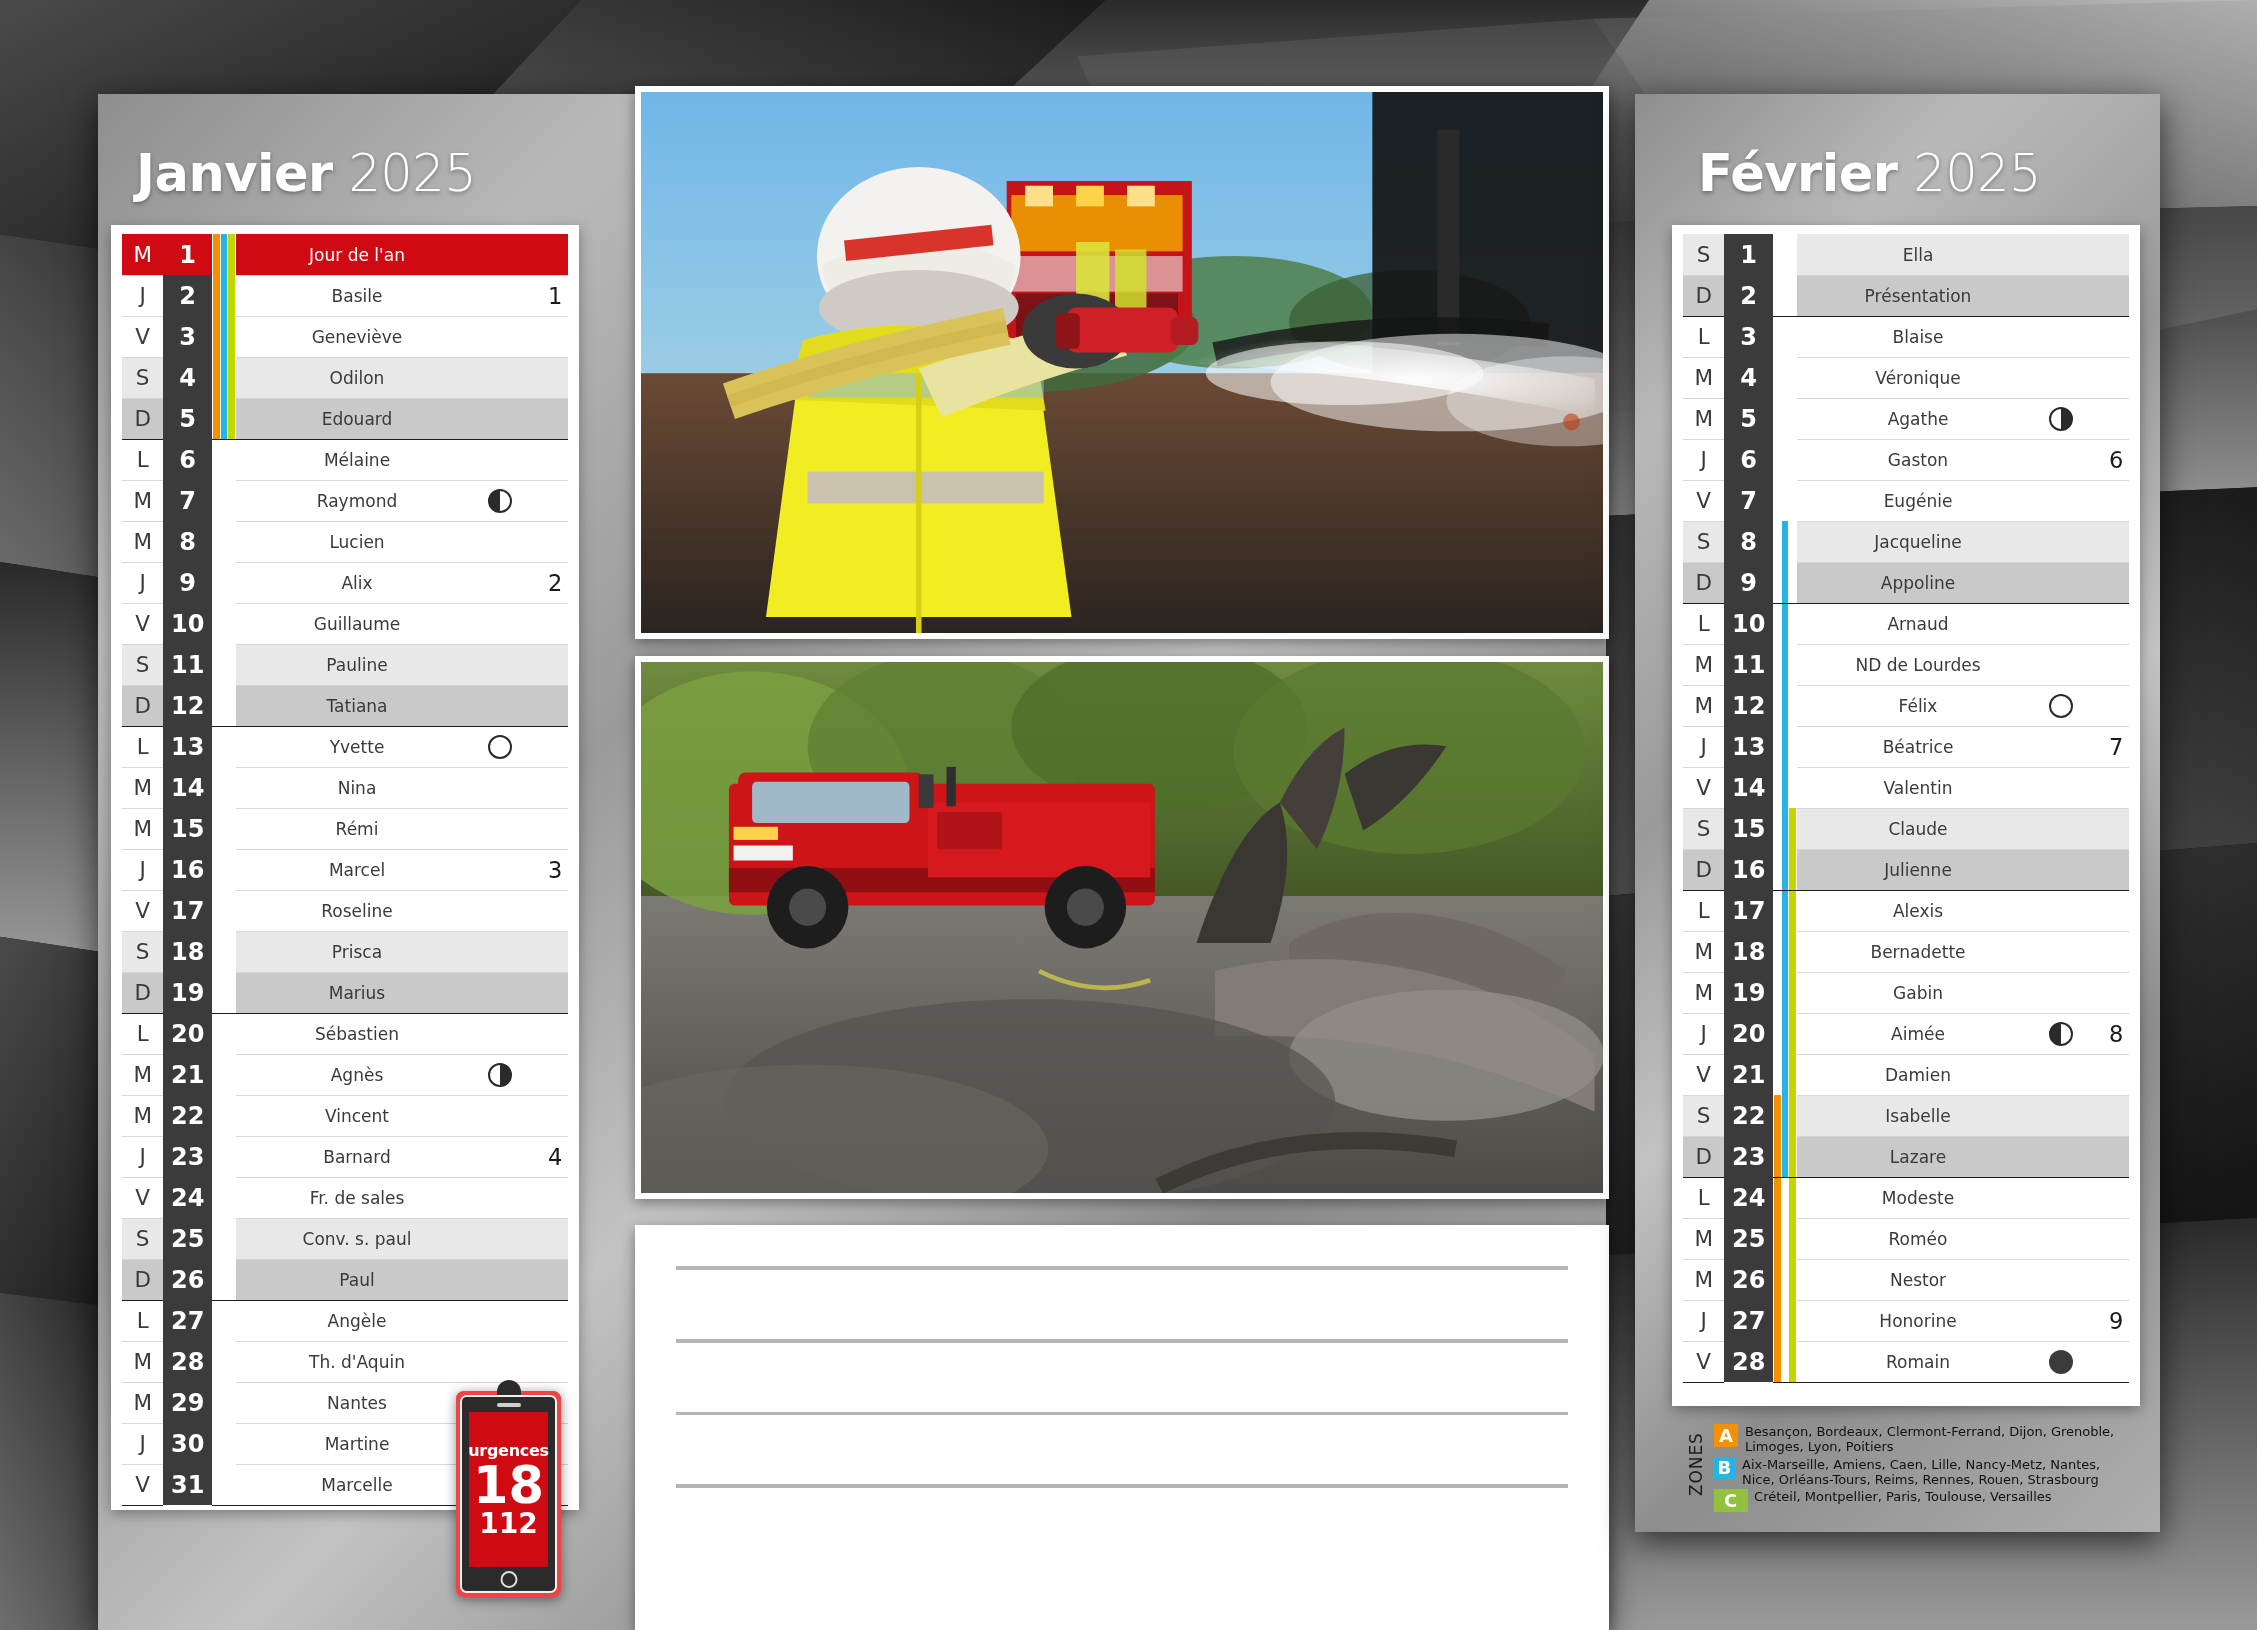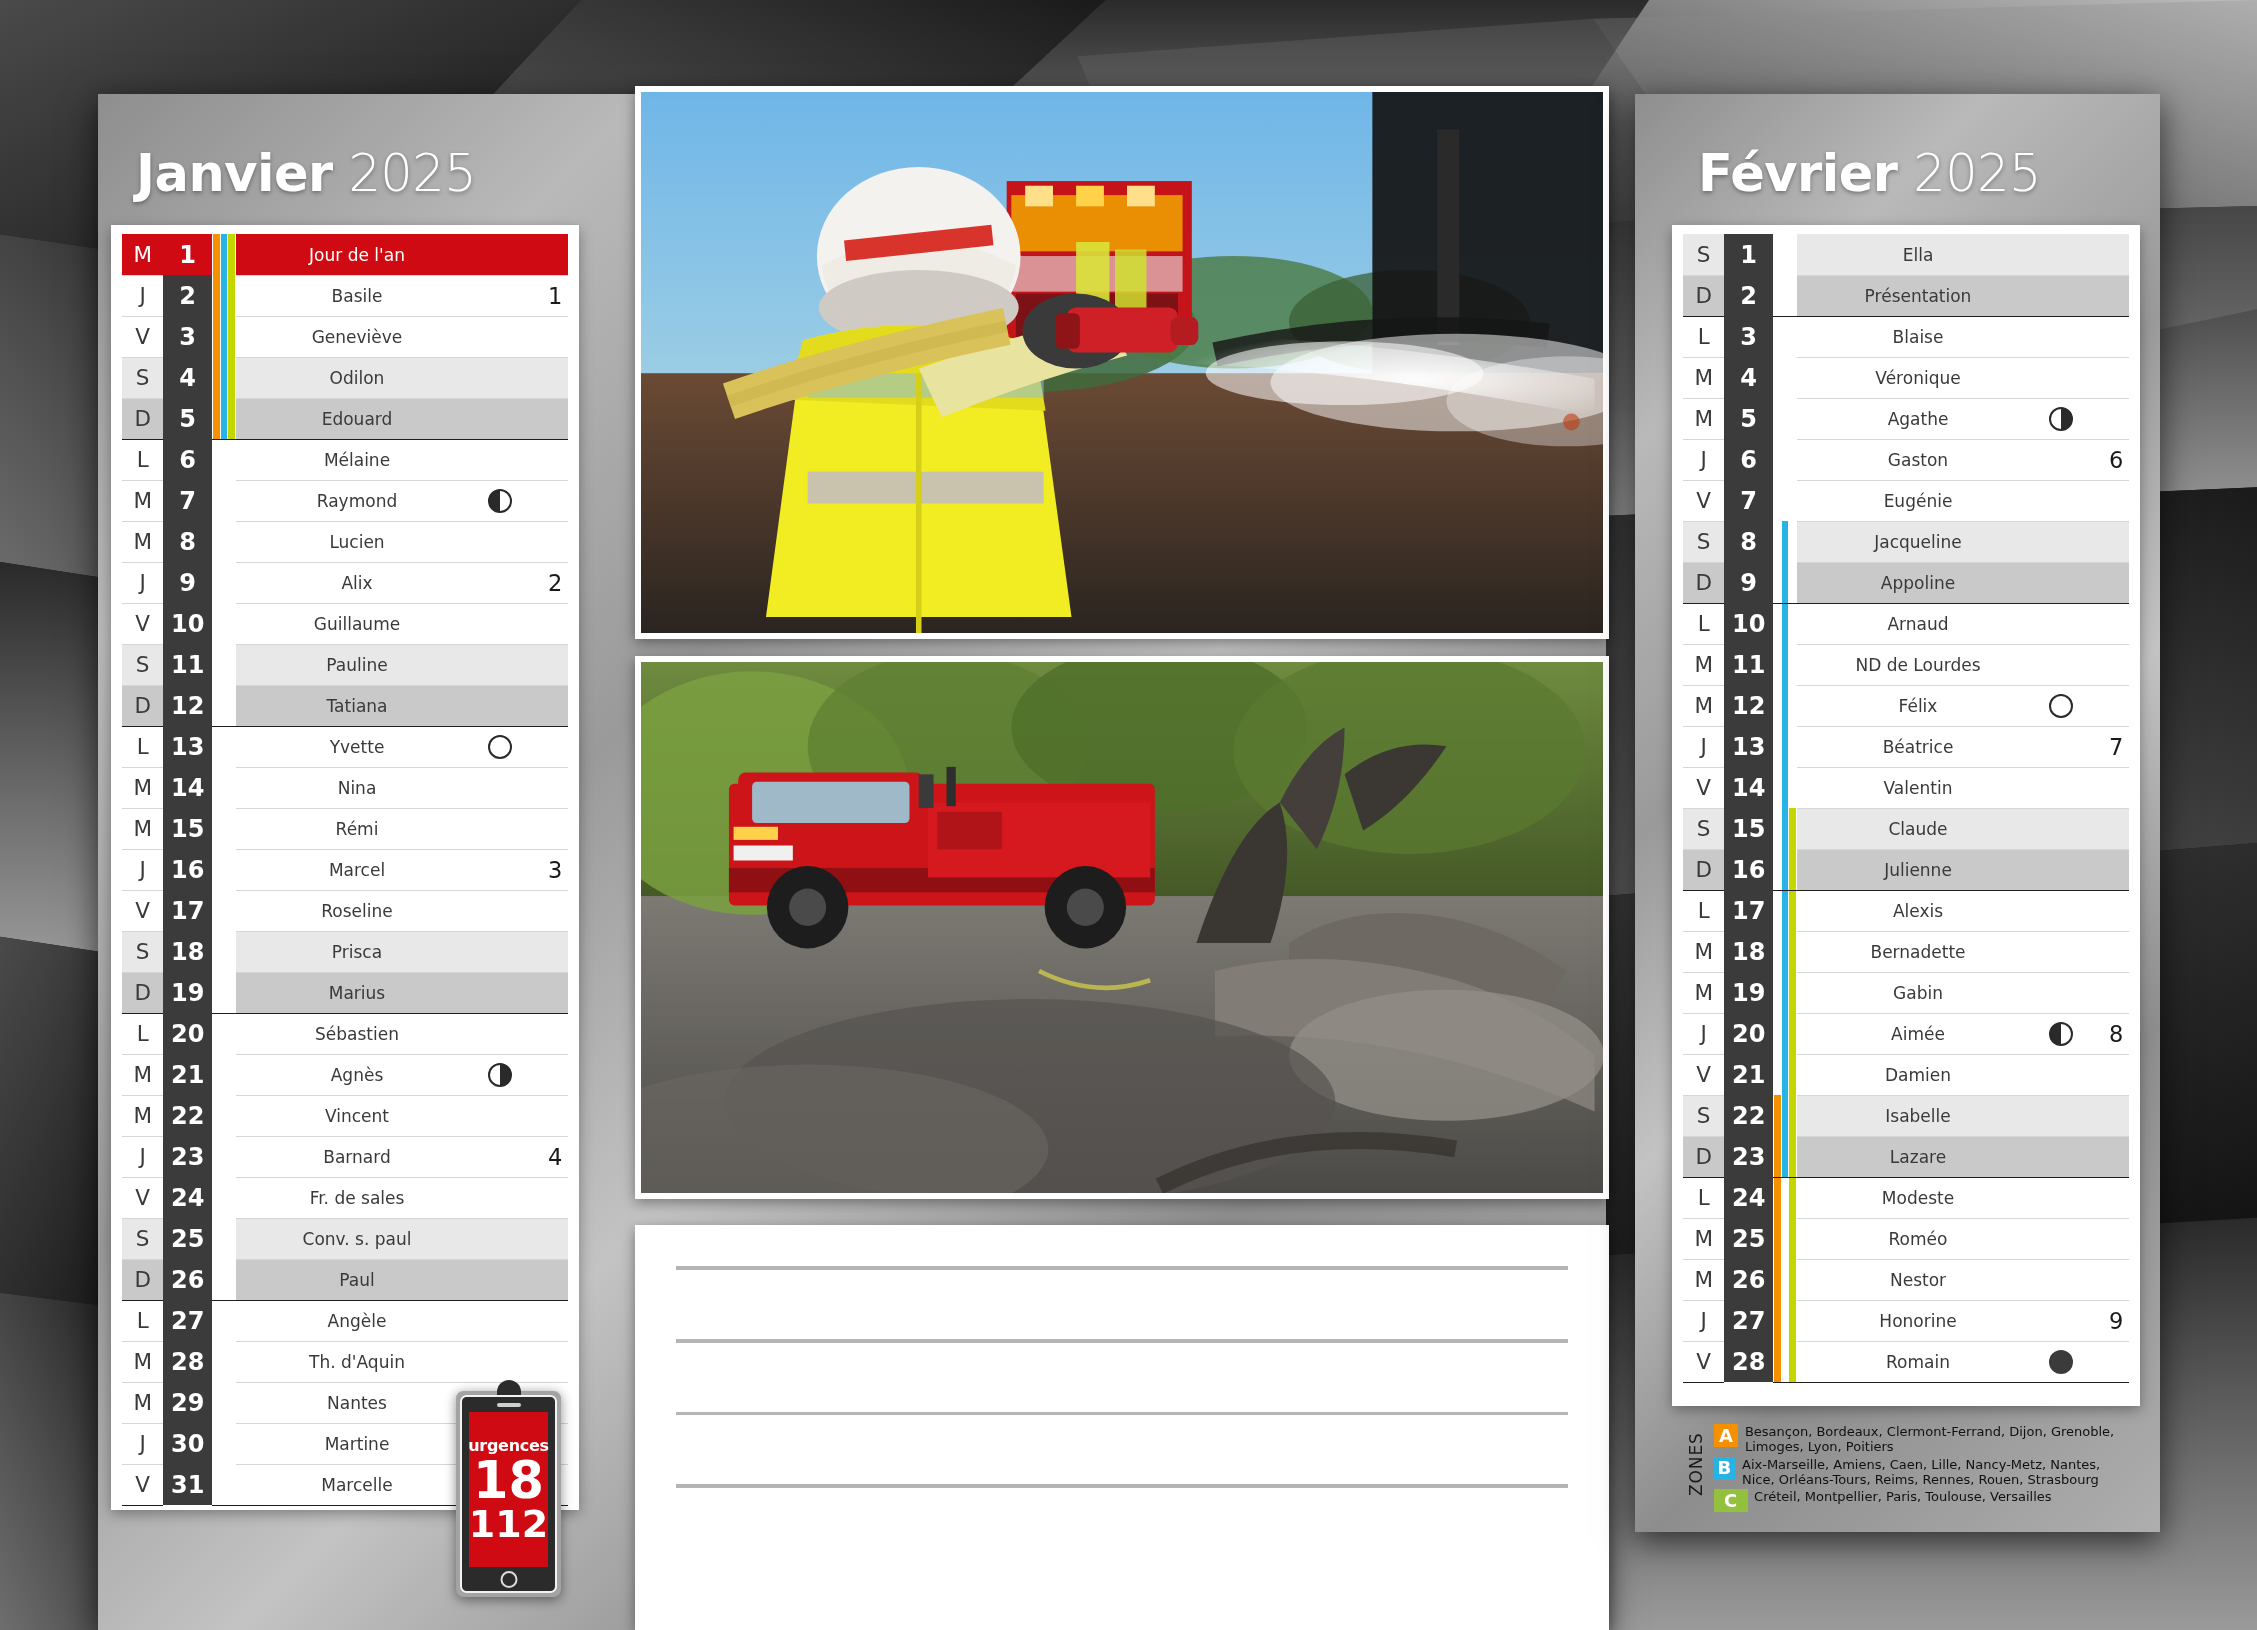--- a/index.html
+++ b/index.html
@@ -101,32 +101,32 @@
     background: #ffffff; box-shadow: 0 3.7px 13px rgba(0,0,0,.4);
     padding: 32px 41px 0 41px;
   }
   #notes-title { font-size: 41px; color: #151515; font-weight: 400; line-height: 1.05; }
   .note-line { height: 3.7px; background: #b5b5b5; margin-top: 69px; }
   .note-line.first { margin-top: 9.4px; }
 
   
   #phone {
     position: absolute; left: 456px; top: 1391px; width: 105px; height: 206px;
-    background: #a3a3a3; border-radius: 7.5px; box-shadow: 0 2.8px 11.2px rgba(0,0,0,.45);
+    background: #ef4444; border-radius: 7.5px; box-shadow: 0 2.8px 11.2px rgba(0,0,0,.45);
     padding: 3.7px;
   }
   #phone .body { width: 100%; height: 100%; background: #2b2b2b; border-radius: 6.6px;
                  border: 2.8px solid #f2f2f2; position: relative; padding: 15px 7.5px 24px 7.5px; }
   #phone .speaker { position:absolute; left: 50%; top: 6.6px; transform: translateX(-50%);
                     width: 24px; height: 3.7px; border-radius: 1.9px; background: #cfcfcf; }
   #phone .screen { width: 100%; height: 100%; background: #cf0a12; display: flex;
                    flex-direction: column; align-items: center; justify-content: center; }
   #phone .lbl { color: #fff; font-size: 16px; font-weight: 700; letter-spacing: -0.3px; }
   #phone .n18 { color: #fff; font-size: 51px; font-weight: 700; line-height: .95; margin-top: 1.9px; }
-  #phone .n112{ color: #fff; font-size: 38px; font-weight: 700; line-height: 1; }
+  #phone .n112{ color: #fff; font-size: 28px; font-weight: 700; line-height: 1; }
   #phone .home { position:absolute; left: 50%; bottom: 3.7px; transform: translateX(-50%);
                  width: 17px; height: 17px; border-radius: 50%; border: 2.3px solid #dcdcdc; }
   #phone .cam  { position:absolute; left: 50%; top: -11.2px; transform: translateX(-50%);
                  width: 24px; height: 15px; border-radius: 12px 12px 0 0; background: #2b2b2b; }
 
   
   #zones { position: absolute; left: 1686px; top: 1424px; width: 440px; height: 86px;
            display: flex; align-items: flex-start; }
   #zones-label { writing-mode: vertical-rl; transform: rotate(180deg);
                  font-size: 17px; letter-spacing: 0.9px; color: #1a1a1a;

